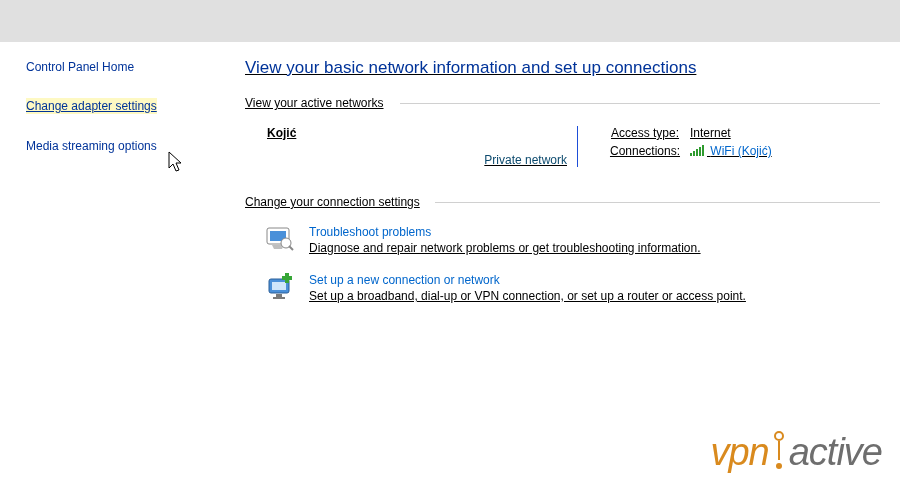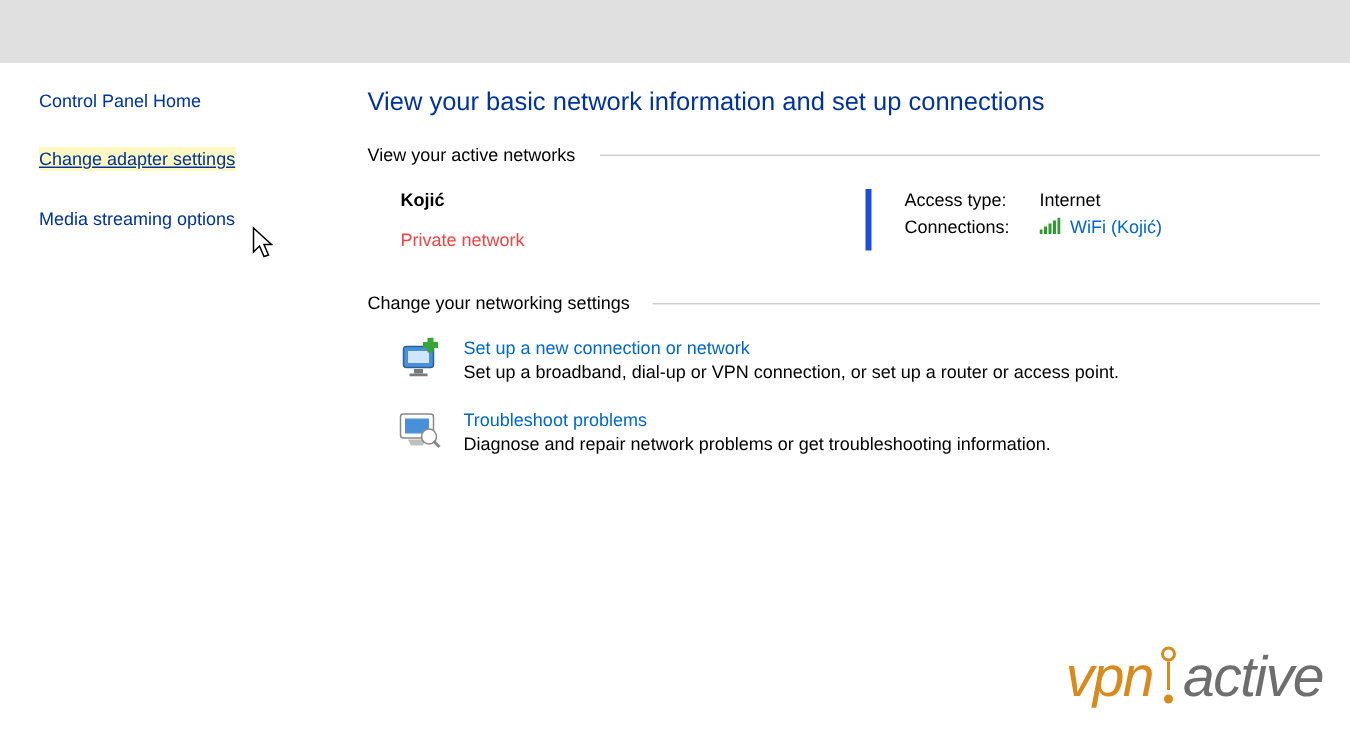--- a/index.html
+++ b/index.html
@@ -48,20 +48,21 @@
   .cursor-icon {
     position: absolute;
     left: 165px;
     top: 108px;
     pointer-events: none;
     z-index: 5;
   }
   .main {
     flex: 1;
     padding: 16px 20px 0 12px;
+    text-decoration: underline;
   }
   .main h1 {
     color: #003399;
     font-size: 17px;
     font-weight: 400;
     margin-bottom: 18px;
   }
   .group-header {
     font-size: 12px;
     color: #000;
@@ -80,26 +81,27 @@
   .group-header.gh2::after { left: 190px; }
   .active-block {
     display: flex;
     margin: 0 0 28px 22px;
   }
   .col-left {
     width: 310px;
     padding-right: 10px;
   }
   .col-right {
-    border-left: 4px solid #1d4ed8;
+    border-left: 1px solid #1d4ed8;
     padding-left: 22px;
     flex: 1;
+    text-align: center;
   }
   .net-name { font-weight: bold; font-size: 12px; margin-bottom: 13px; }
-  .net-sub { font-size: 12px; color: #ef4444; }
+  .net-sub { font-size: 12px; color: #0c4a6e; text-align: right; }
   .kv { display: flex; font-size: 12px; margin-bottom: 4px; }
   .kv .k { width: 90px; }
   .kv .v { }
   .wifi-link { color: #0066cc; cursor: pointer; }
   .signal-icon { display: inline-block; vertical-align: -1px; margin-right: 3px; }
   .task {
     display: flex;
     margin: 0 0 18px 18px;
     gap: 14px;
   }
@@ -168,57 +170,57 @@
                 <rect x="9" y="2" width="2" height="9" fill="#2e9b2e"></rect>
                 <rect x="12" y="0" width="2" height="11" fill="#2e9b2e"></rect>
               </svg>
             </span>
             <span class="wifi-link">WiFi (Kojić)</span>
           </div>
         </div>
       </div>
     </div>
 
-    <div class="group-header gh2">Change your networking settings</div>
+    <div class="group-header gh2">Change your connection settings</div>
+
+    <div class="task">
+      <div class="ticon">
+        <svg width="30" height="26" viewBox="0 0 30 26">
+          <rect x="3" y="3" width="22" height="16" rx="2" fill="#fff" stroke="#888"></rect>
+          <rect x="6" y="6" width="16" height="10" fill="#4a90d9"></rect>
+          <path d="M10 24 L18 24 L20 20 L8 20 Z" fill="#bfbfbf"></path>
+          <circle cx="22" cy="18" r="5" fill="#fff" stroke="#888"></circle>
+          <path d="M25 21 L29 25" stroke="#888" stroke-width="2"></path>
+        </svg>
+      </div>
+      <div class="tbody">
+        <div class="tlink">Troubleshoot problems</div>
+        <div class="tdesc">Diagnose and repair network problems or get troubleshooting information.</div>
+      </div>
+    </div>
 
     <div class="task">
       <div class="ticon">
         <svg width="30" height="26" viewBox="0 0 30 26">
           <rect x="5" y="6" width="20" height="14" rx="2" fill="#4a90d9" stroke="#2b5f98"></rect>
           <rect x="8" y="9" width="14" height="8" fill="#cfe6fb"></rect>
           <rect x="12" y="21" width="6" height="3" fill="#7a7a7a"></rect>
           <rect x="9" y="24" width="12" height="2" fill="#7a7a7a"></rect>
           <g transform="translate(18,0)">
             <rect x="3" y="0" width="4" height="10" fill="#37a637"></rect>
             <rect x="0" y="3" width="10" height="4" fill="#37a637"></rect>
           </g>
         </svg>
       </div>
       <div class="tbody">
         <div class="tlink">Set up a new connection or network</div>
         <div class="tdesc">Set up a broadband, dial-up or VPN connection, or set up a router or access point.</div>
       </div>
     </div>
 
-    <div class="task">
-      <div class="ticon">
-        <svg width="30" height="26" viewBox="0 0 30 26">
-          <rect x="3" y="3" width="22" height="16" rx="2" fill="#fff" stroke="#888"></rect>
-          <rect x="6" y="6" width="16" height="10" fill="#4a90d9"></rect>
-          <path d="M10 24 L18 24 L20 20 L8 20 Z" fill="#bfbfbf"></path>
-          <circle cx="22" cy="18" r="5" fill="#fff" stroke="#888"></circle>
-          <path d="M25 21 L29 25" stroke="#888" stroke-width="2"></path>
-        </svg>
-      </div>
-      <div class="tbody">
-        <div class="tlink">Troubleshoot problems</div>
-        <div class="tdesc">Diagnose and repair network problems or get troubleshooting information.</div>
-      </div>
-    </div>
-
   </div>
 </div>
 
 <div class="logo">
   <span class="vpn">vpn</span>
   <span class="sep">
     <svg width="12" height="44" viewBox="0 0 12 44">
       <circle cx="6" cy="6" r="4" fill="none" stroke="#d98a1e" stroke-width="2"></circle>
       <line x1="6" y1="11" x2="6" y2="30" stroke="#d98a1e" stroke-width="2"></line>
       <circle cx="6" cy="36" r="3" fill="#d98a1e"></circle>

